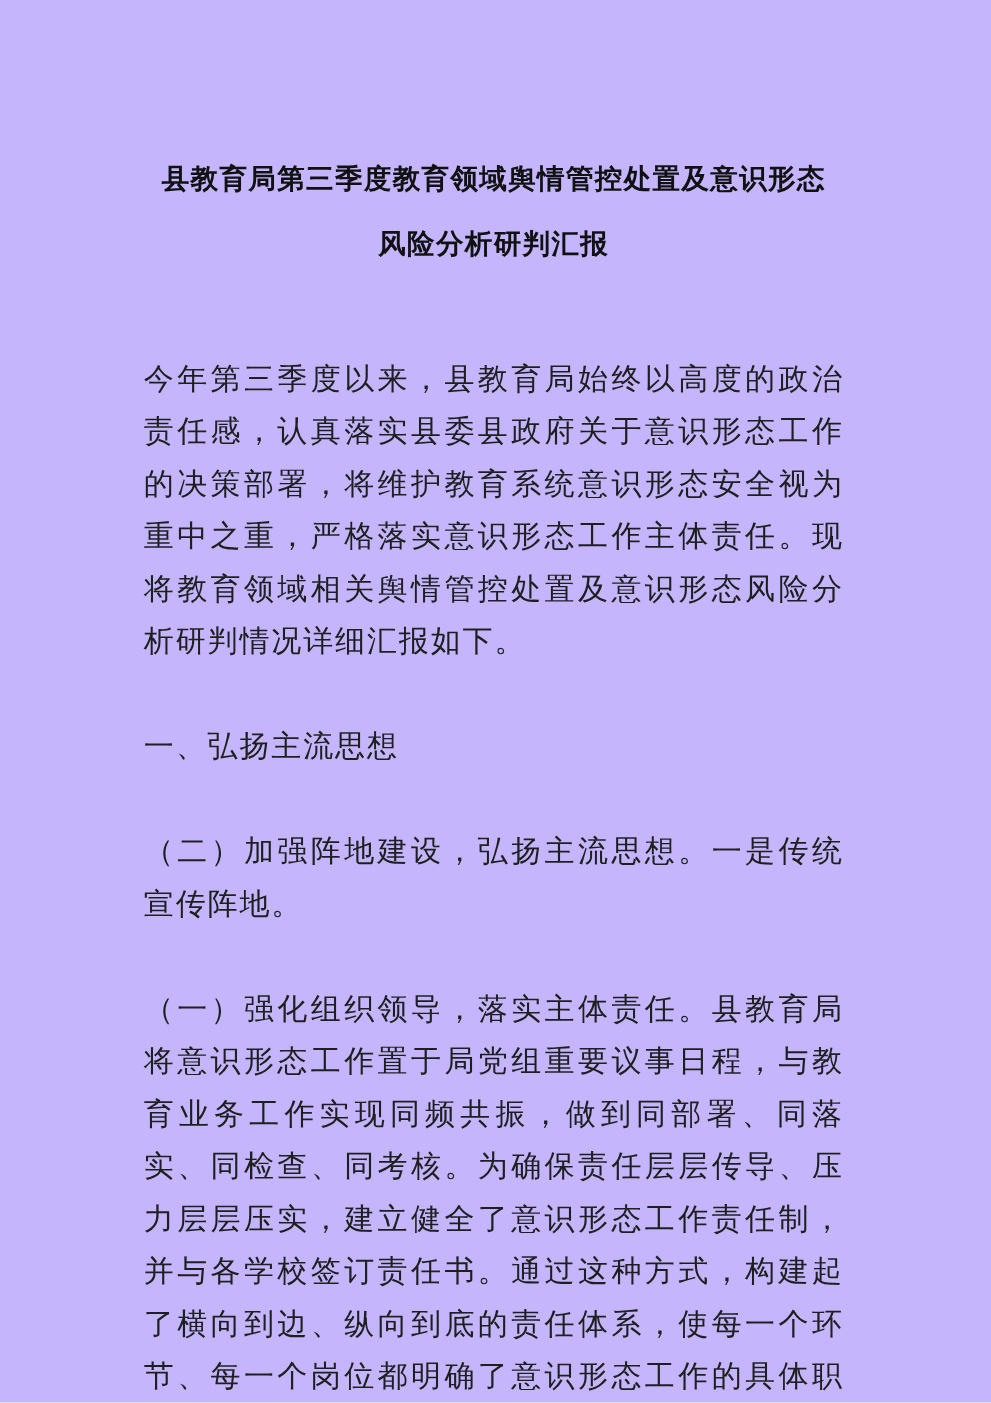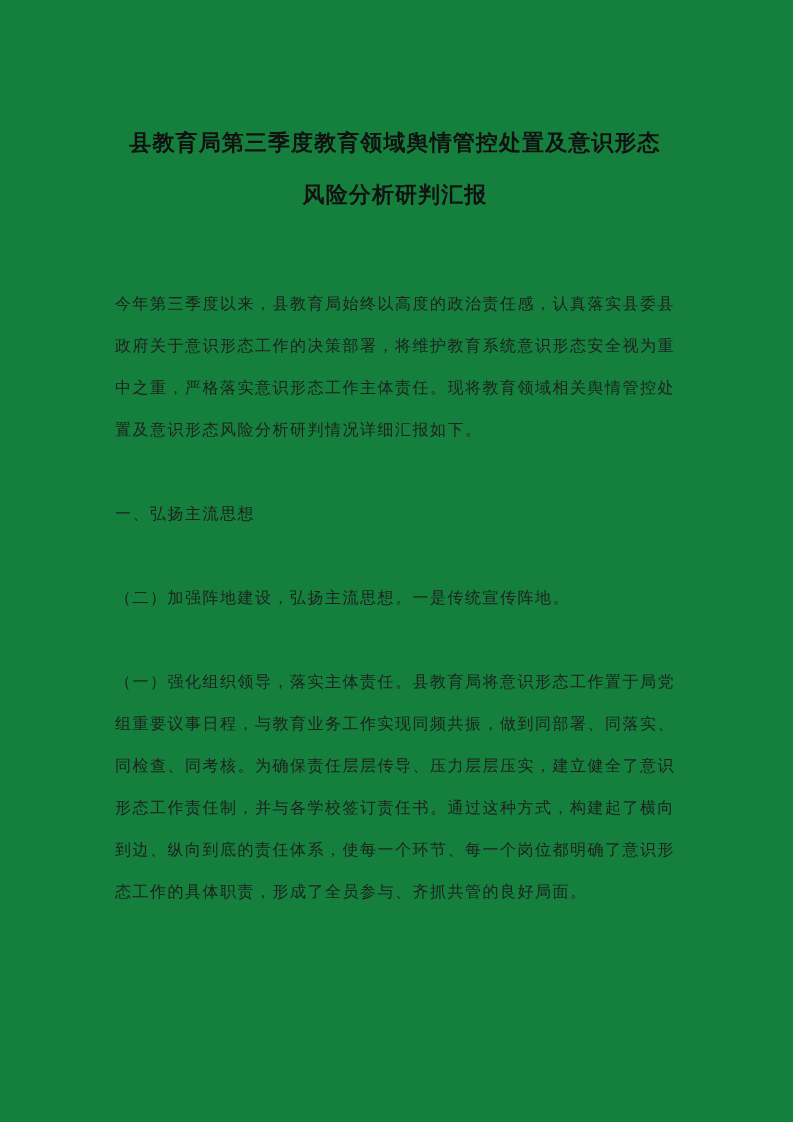--- a/index.html
+++ b/index.html
@@ -4,21 +4,21 @@
 <style>
   html, body {
     margin: 0;
     padding: 0;
     background: #ffffff;
   }
   .page {
     position: relative;
     width: 793px;
     height: 1122px;
-    background: #15803d;
+    background: #c4b5fd;
     overflow: hidden;
     font-family: "Liberation Serif", "DejaVu Serif", serif;
     color: #1f1f1f;
     box-sizing: border-box;
   }
   .content {
     box-sizing: border-box;
     width: 100%;
     padding-left: 115px;
     padding-right: 118px;
@@ -29,21 +29,21 @@
     max-width: 546px;
     font-size: 22px;
     line-height: 52px;
     font-weight: bold;
     text-align: center;
     letter-spacing: 1.1px;
     color: #111111;
   }
   .para {
     margin: 42px 0 0 0;
-    font-size: 16px;
+    font-size: 24px;
     line-height: 42px;
     letter-spacing: 1.5px;
     text-align: justify;
     text-justify: inter-character;
     color: #1f1f1f;
   }
   .para.first {
     margin-top: 62px;
   }
   .heading {

